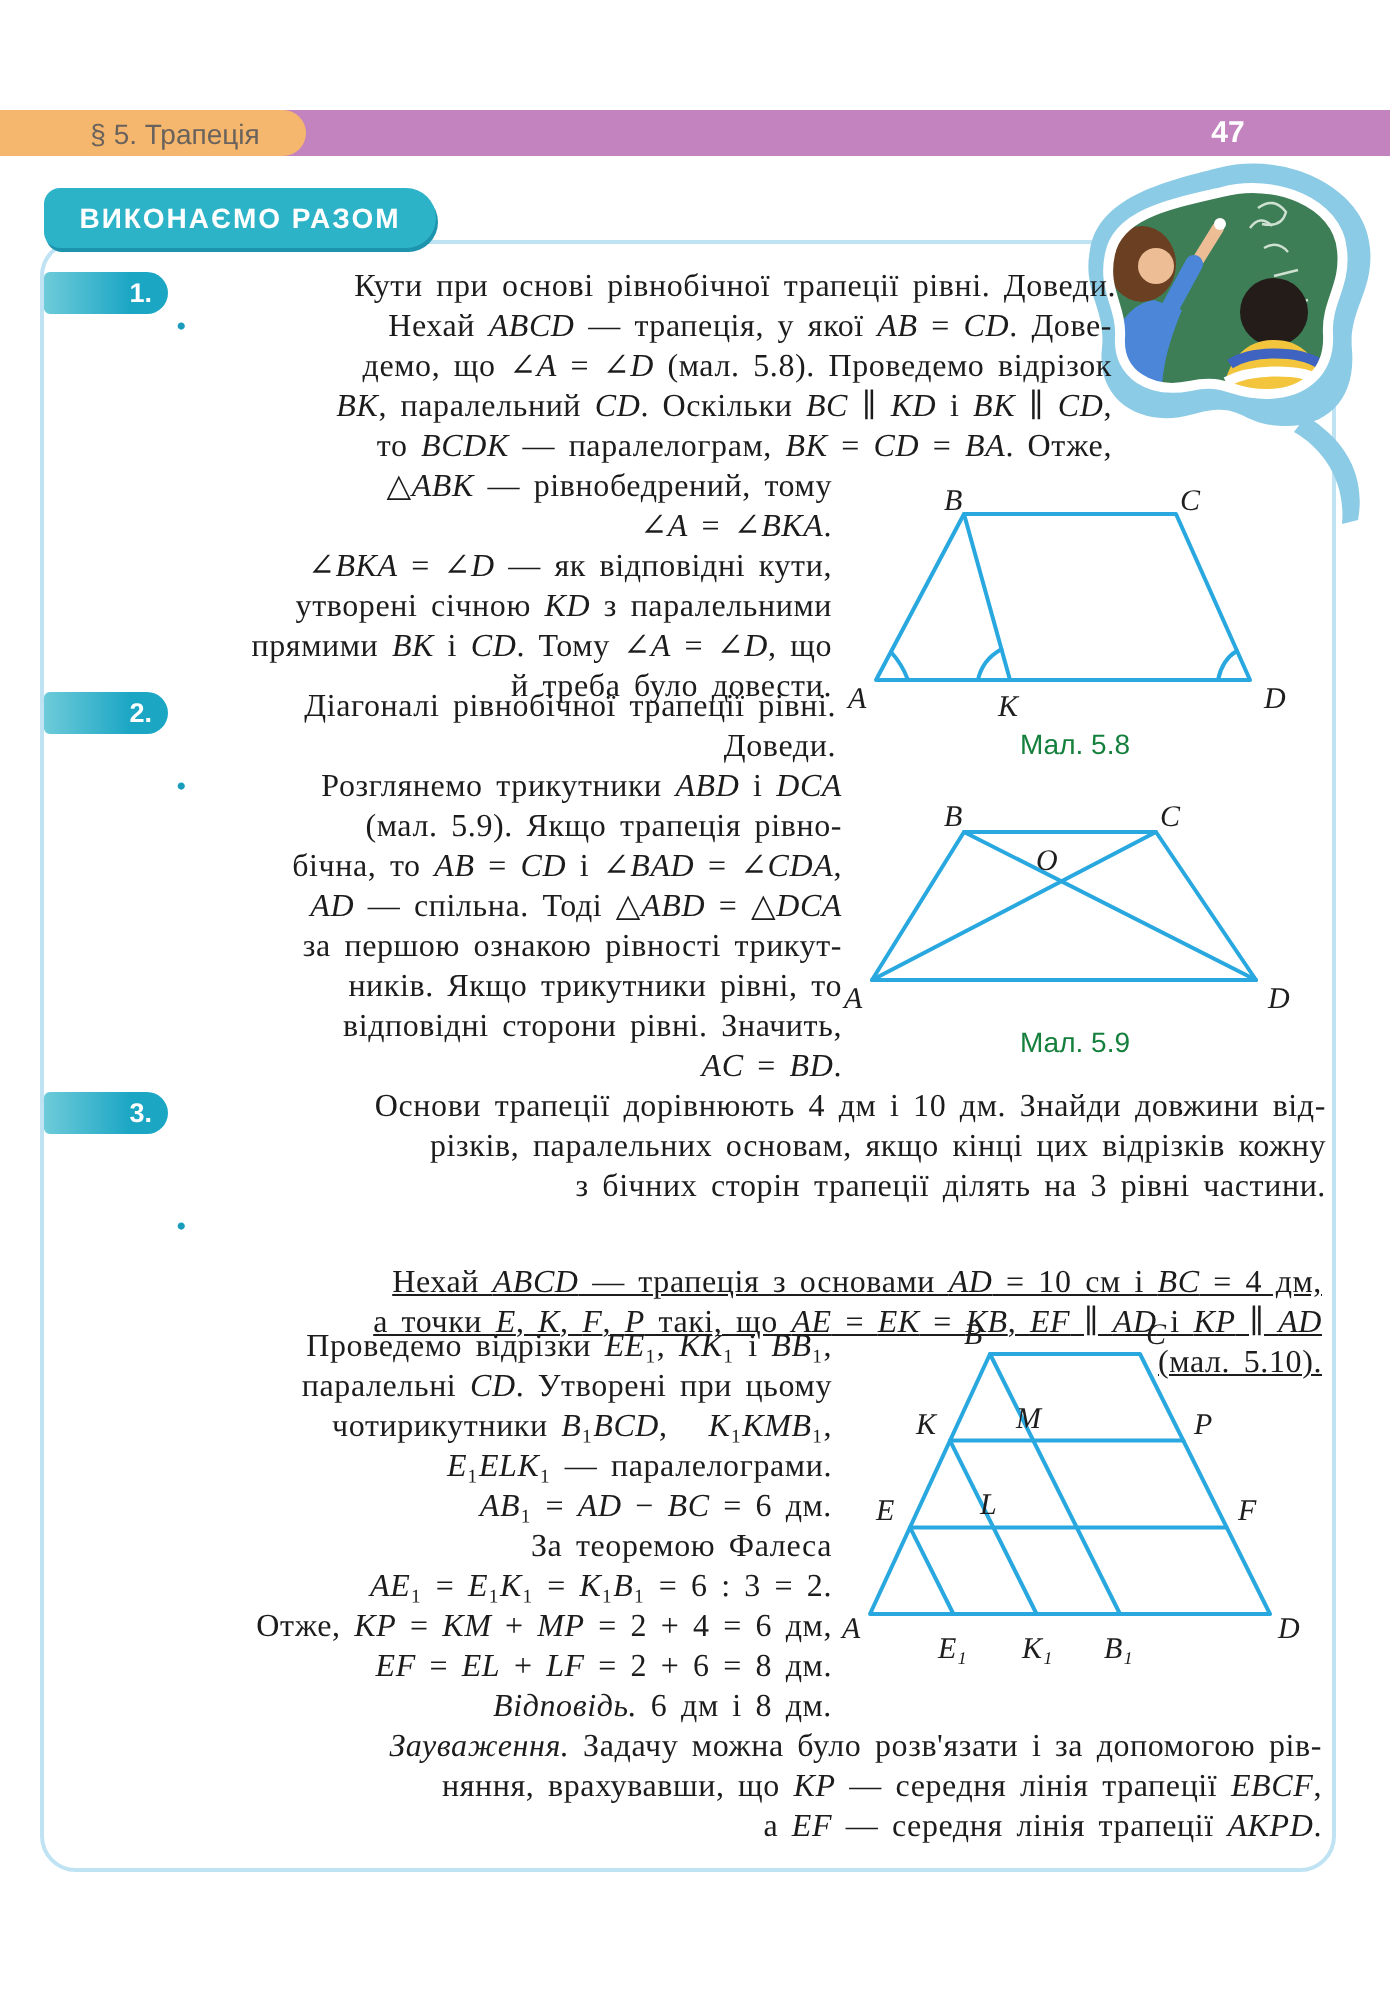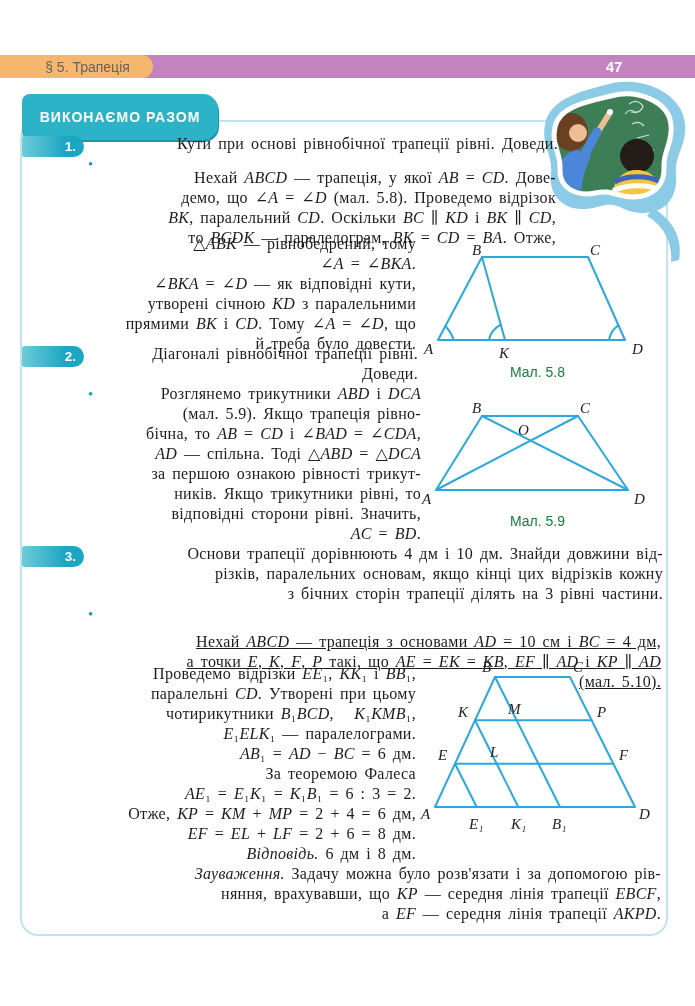--- a/index.html
+++ b/index.html
@@ -14,21 +14,21 @@
         font-family:"Liberation Sans","DejaVu Sans",sans-serif;font-size:14px;color:#6a625d;}
   .page-number{position:absolute;top:55px;left:592px;width:44px;height:23px;line-height:23px;
         text-align:center;color:#ffffff;font-family:"Liberation Sans","DejaVu Sans",sans-serif;
         font-weight:bold;font-size:15px;}
 
   
   .content-box{position:absolute;left:20px;top:120px;width:644px;height:812px;
         border:2px solid #bfe3f2;border-radius:18px;background:#ffffff;}
 
   
-  .banner{position:absolute;left:22px;top:94px;width:196px;height:46px;background:#2db3c8;
+  .banner{position:absolute;left:22px;top:94px;width:196px;height:30px;background:#2db3c8;
         border-radius:8px 15px 15px 8px;box-shadow:1px 2px 0 #1d94ad;
         display:flex;align-items:center;justify-content:center;
         font-family:"Liberation Sans","DejaVu Sans",sans-serif;font-weight:bold;
         font-size:14px;letter-spacing:1px;color:#ffffff;text-align:center;}
 
   
   .marker{position:absolute;left:22px;width:62px;height:21px;
         background:linear-gradient(90deg,#6ecbd9 0%,#1ba6c4 70%);
         border-radius:3px 11px 11px 3px;color:#ffffff;text-align:right;
         font-family:"Liberation Sans","DejaVu Sans",sans-serif;font-weight:bold;
@@ -99,21 +99,21 @@
       </g>
       <path d="M78,16 C104,9 136,21 138,45 C140,63 130,71 131,87 C132,105 120,117 100,117 C82,117 80,109 62,113 C42,117 26,107 27,89 C28,73 18,65 22,47 C26,27 52,22 78,16 Z" fill="none" stroke="#ffffff" stroke-width="5"></path>
     </svg>
   </div>
 
   <div class="marker" style="top:136px;">1.</div>
   <div class="tblock" style="left:88px;top:134px;width:470px;">
       <div class="t-line">Кути при основі рівнобічної трапеції рівні. Доведи.</div>
     </div>
   <span class="bullet" style="left:88px;top:154px;">•</span>
-  <div class="tblock" style="left:101px;top:154px;width:455px;margin-top:14px;">
+  <div class="tblock" style="left:101px;top:154px;width:455px;">
       <div class="t-line">Нехай <i>ABCD</i> — трапеція, у якої <i>AB</i> = <i>CD</i>. Дове-</div>
       <div class="t-line">демо, що ∠<i>A</i> = ∠<i>D</i> (мал. 5.8). Проведемо відрізок</div>
       <div class="t-line"><i>BK</i>, паралельний <i>CD</i>. Оскільки <i>BC</i> ∥ <i>KD</i> і <i>BK</i> ∥ <i>CD</i>,</div>
       <div class="t-line">то <i>BCDK</i> — паралелограм, <i>BK</i> = <i>CD</i> = <i>BA</i>. Отже,</div>
     </div>
   <div class="tblock" style="left:101px;top:234px;width:315px;">
       <div class="t-line">△<i>ABK</i> — рівнобедрений, тому</div>
       <div class="t-line">∠<i>A</i> = ∠<i>BKA</i>.</div>
       <div class="t-line">∠<i>BKA</i> = ∠<i>D</i> — як відповідні кути,</div>
       <div class="t-line">утворені січною <i>KD</i> з паралельними</div>

